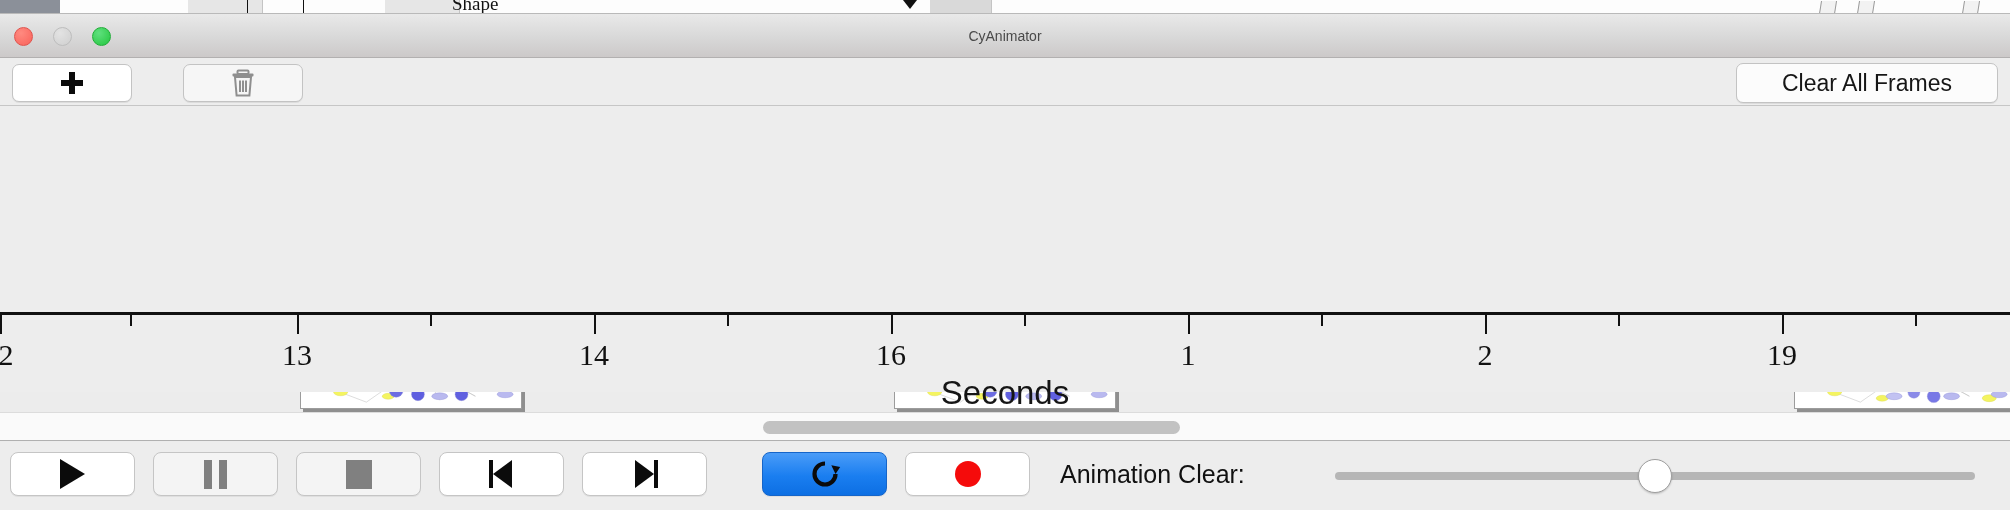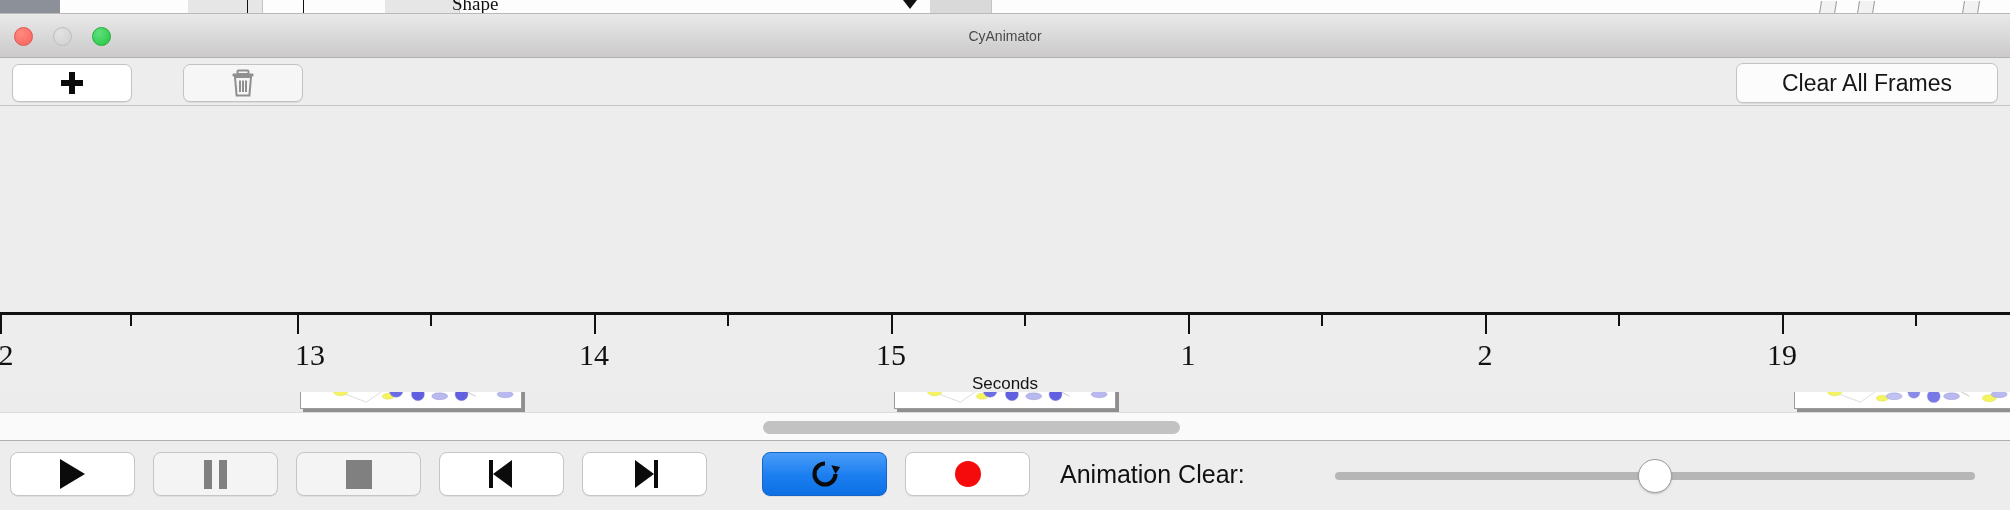--- a/index.html
+++ b/index.html
@@ -118,21 +118,21 @@
   .tick.minor { height: 11px; }
   .tick-label {
     position: absolute; top: 26px;
     font-family: "Liberation Serif", serif;
     font-size: 30px; color: #111;
     transform: translateX(-50%);
     white-space: nowrap;
   }
   .axis-title {
     position: absolute; left: 0; top: 62px; width: 2010px;
-    text-align: center; font-size: 17px; color: #151515;
+    text-align: center; font-size: 33px; color: #151515;
   }
 
   
   .scrollbar {
     position: absolute; left: 0; top: 412px; width: 2010px; height: 29px;
     background: #fafafa;
     border-top: 1px solid #dcdcdc;
     border-bottom: 1px solid #b0b0b0;
   }
   .scroll-thumb {
@@ -458,23 +458,23 @@
   <div class="tick major" style="left:891px;"></div>
   <div class="tick minor" style="left:1024px;"></div>
   <div class="tick major" style="left:1188px;"></div>
   <div class="tick minor" style="left:1321px;"></div>
   <div class="tick major" style="left:1485px;"></div>
   <div class="tick minor" style="left:1618px;"></div>
   <div class="tick major" style="left:1782px;"></div>
   <div class="tick minor" style="left:1915px;"></div>
 
   <div class="tick-label" style="left:6px;">2</div>
-  <div class="tick-label" style="left:310px;">13</div>
+  <div class="tick-label" style="left:297px;">13</div>
   <div class="tick-label" style="left:594px;">14</div>
-  <div class="tick-label" style="left:891px;">15</div>
+  <div class="tick-label" style="left:891px;">16</div>
   <div class="tick-label" style="left:1188px;">1</div>
   <div class="tick-label" style="left:1485px;">2</div>
   <div class="tick-label" style="left:1782px;">19</div>
 
   <div class="axis-title">Seconds</div>
 </div>
 
 <div class="scrollbar">
   <div class="scroll-thumb"></div>
 </div>

